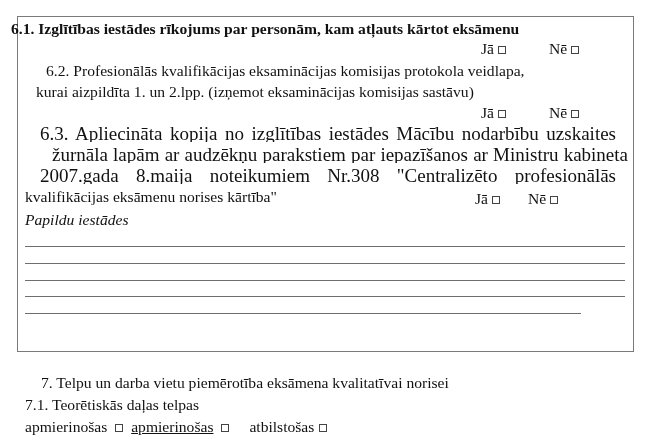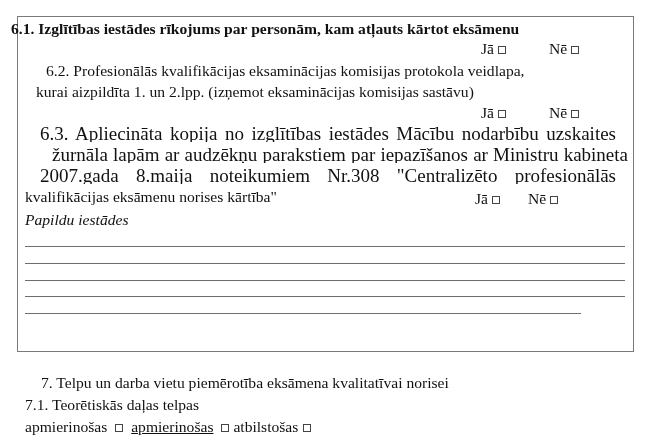--- a/index.html
+++ b/index.html
@@ -53,14 +53,14 @@
 <div class="line" style="top:263px; width:600px;"></div>
 <div class="line" style="top:280px; width:600px;"></div>
 <div class="line" style="top:296px; width:600px;"></div>
 <div class="line" style="top:313px; width:556px;"></div>
 
 <div class="t" style="left:25px; top:374px;margin-left:16px;">7. Telpu un darba vietu piemērotība eksāmena kvalitatīvai norisei</div>
 <div class="t" style="left:25px; top:396px;">7.1. Teorētiskās daļas telpas</div>
 <div class="t" style="left:25px; top:418px;">
   <span><span>apmierinošas</span><span class="cb" style="margin-left:8px;"></span></span>
   <span style="margin-left:4px;text-decoration:underline;"><span>apmierinošas</span><span class="cb" style="margin-left:8px;"></span></span>
-  <span style="margin-left:0;"><span>atbilstošas</span><span class="cb" style="margin-left:5px;"></span></span>
+  <span style="margin-left:16px;"><span>atbilstošas</span><span class="cb" style="margin-left:5px;"></span></span>
 </div>
 
 </body></html>

